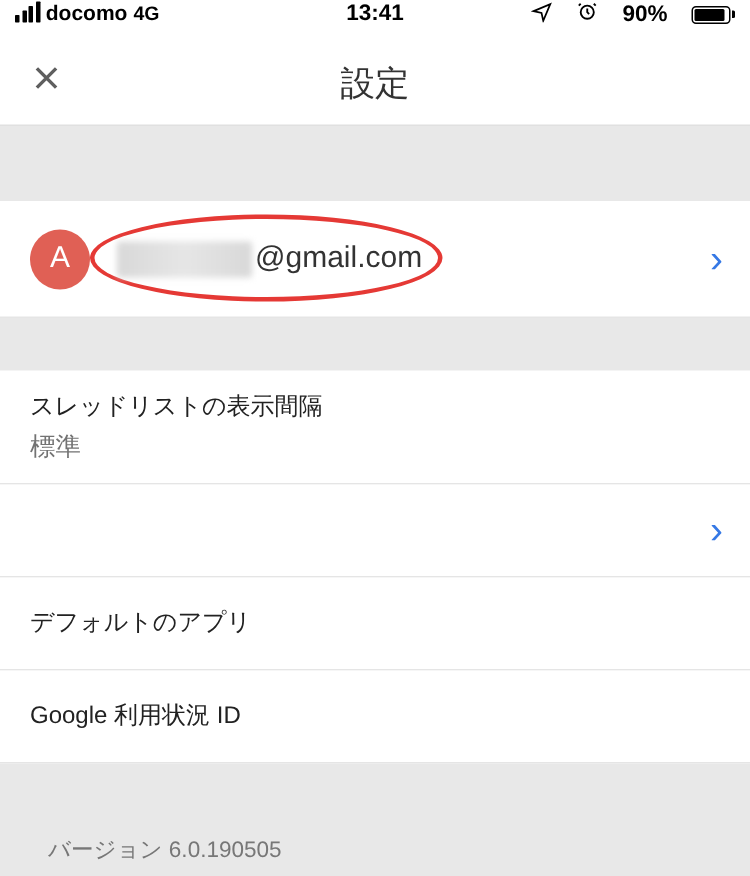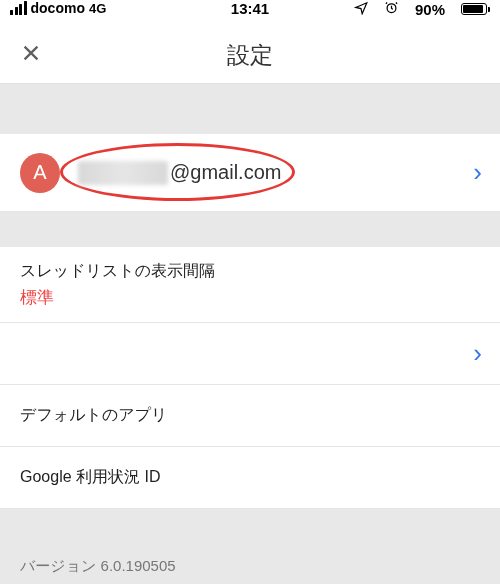--- a/index.html
+++ b/index.html
@@ -95,25 +95,25 @@
       pointer-events: none;
     }
     .chevron {
       position: absolute;
       right: 18px;
       color: #3578e5;
       font-size: 26px;
       font-weight: 300;
     }
     .row-label { font-size: 16px; color: #222; font-weight: 500; }
-    .row-sub { font-size: 17px; color: #ef4444; }
+    .row-sub { font-size: 17px; color: #737373; }
     .footer {
       position: absolute;
       bottom: 0;
-      left: 4px; right: 0;
+      left: 16px; right: 0;
       padding: 10px 16px 8px;
       font-size: 15px;
       color: #777;
       background: #e8e8e8;
     }
   </style>
 </head>
 <body>
 
 <div class="status-bar">

